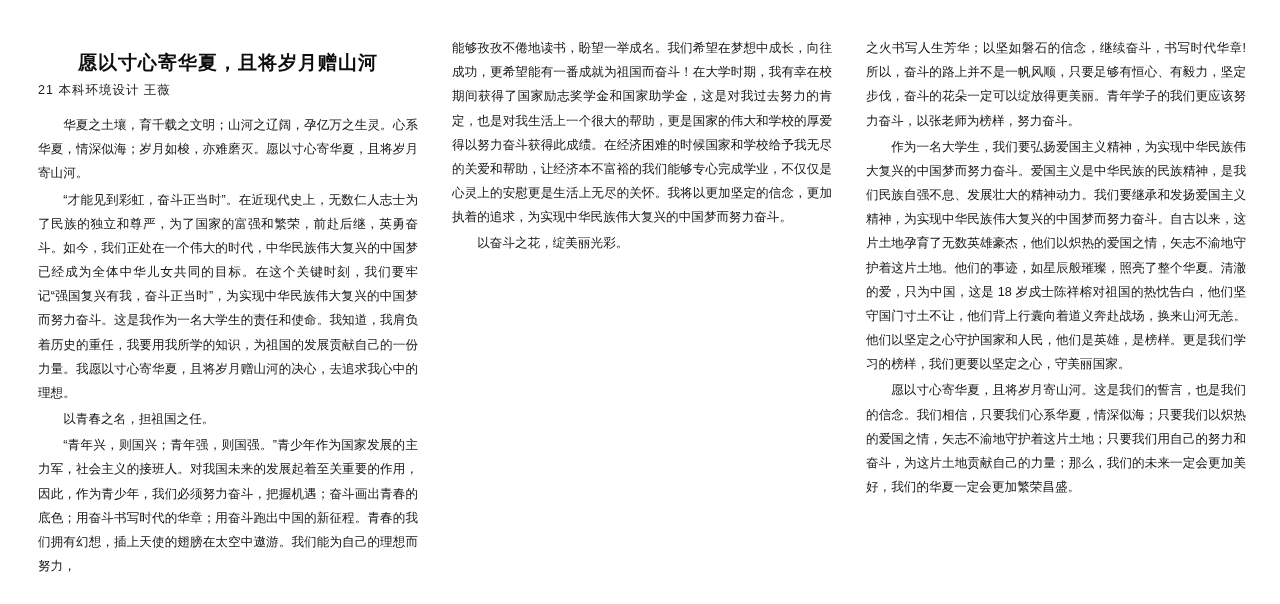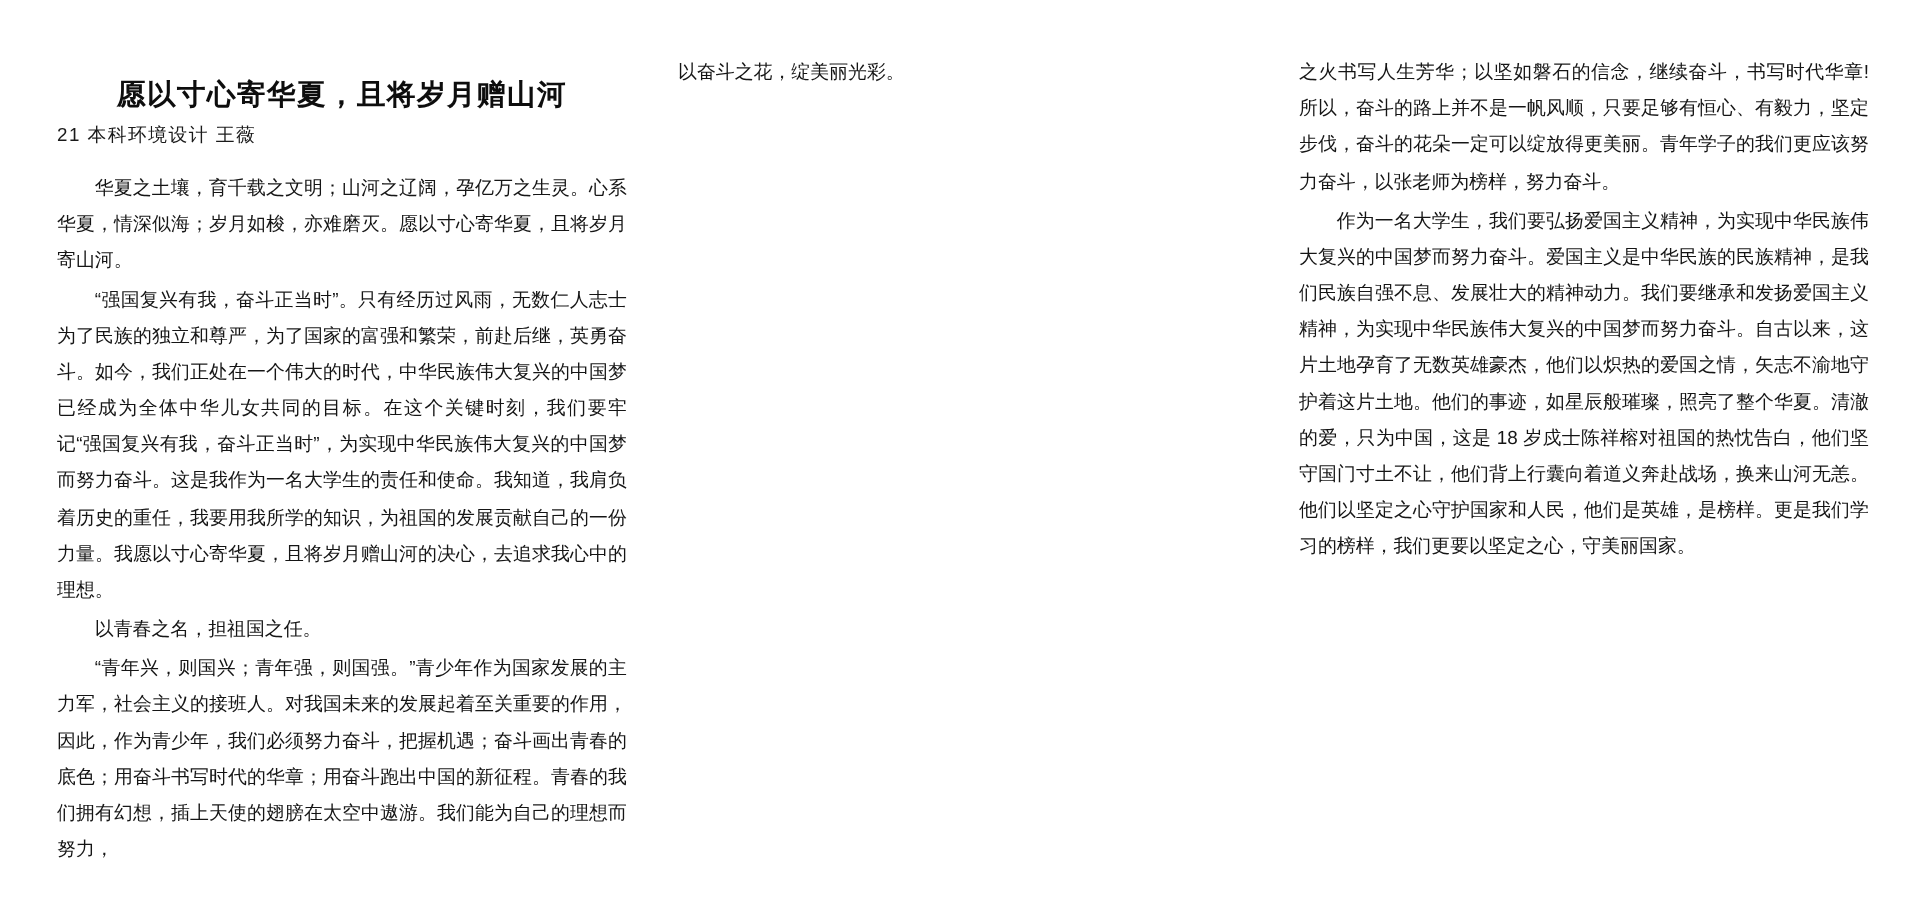--- a/index.html
+++ b/index.html
@@ -64,28 +64,30 @@
 </head>
 <body>
 
 <div class="page">
   <div class="columns">
 
     <div class="col col-1">
       <h1 class="doc-title">愿以寸心寄华夏，且将岁月赠山河</h1>
       <div class="doc-byline">21 本科环境设计  王薇</div>
       <p class="para">华夏之土壤，育千载之文明；山河之辽阔，孕亿万之生灵。心系华夏，情深似海；岁月如梭，亦难磨灭。愿以寸心寄华夏，且将岁月寄山河。</p>
-      <p class="para">“强国复兴有我，奋斗正当时”。只有经历过风雨，无数仁人志士为了民族的独立和尊严，为了国家的富强和繁荣，前赴后继，英勇奋斗。如今，我们正处在一个伟大的时代，中华民族伟大复兴的中国梦已经成为全体中华儿女共同的目标。在这个关键时刻，我们要牢记“强国复兴有我，奋斗正当时”，为实现中华民族伟大复兴的中国梦而努力奋斗。这是我作为一名大学生的责任和使命。我知道，我肩负着历史的重任，我要用我所学的知识，为祖国的发展贡献自己的一份力量。我愿以寸心寄华夏，且将岁月赠山河的决心，去追求我心中的理想。</p>
+      <p class="para">“才能见到彩虹，奋斗正当时”。在近现代史上，无数仁人志士为了民族的独立和尊严，为了国家的富强和繁荣，前赴后继，英勇奋斗。如今，我们正处在一个伟大的时代，中华民族伟大复兴的中国梦已经成为全体中华儿女共同的目标。在这个关键时刻，我们要牢记“强国复兴有我，奋斗正当时”，为实现中华民族伟大复兴的中国梦而努力奋斗。这是我作为一名大学生的责任和使命。我知道，我肩负着历史的重任，我要用我所学的知识，为祖国的发展贡献自己的一份力量。我愿以寸心寄华夏，且将岁月赠山河的决心，去追求我心中的理想。</p>
       <p class="para">以青春之名，担祖国之任。</p>
       <p class="para">“青年兴，则国兴；青年强，则国强。”青少年作为国家发展的主力军，社会主义的接班人。对我国未来的发展起着至关重要的作用，因此，作为青少年，我们必须努力奋斗，把握机遇；奋斗画出青春的底色；用奋斗书写时代的华章；用奋斗跑出中国的新征程。青春的我们拥有幻想，插上天使的翅膀在太空中遨游。我们能为自己的理想而努力，</p>
     </div>
 
     <div class="col col-2">
+      <p class="para first-cont">能够孜孜不倦地读书，盼望一举成名。我们希望在梦想中成长，向往成功，更希望能有一番成就为祖国而奋斗！在大学时期，我有幸在校期间获得了国家励志奖学金和国家助学金，这是对我过去努力的肯定，也是对我生活上一个很大的帮助，更是国家的伟大和学校的厚爱得以努力奋斗获得此成绩。在经济困难的时候国家和学校给予我无尽的关爱和帮助，让经济本不富裕的我们能够专心完成学业，不仅仅是心灵上的安慰更是生活上无尽的关怀。我将以更加坚定的信念，更加执着的追求，为实现中华民族伟大复兴的中国梦而努力奋斗。</p>
       <p class="para">以奋斗之花，绽美丽光彩。</p>
     </div>
 
     <div class="col col-3">
       <p class="para first-cont">之火书写人生芳华；以坚如磐石的信念，继续奋斗，书写时代华章!所以，奋斗的路上并不是一帆风顺，只要足够有恒心、有毅力，坚定步伐，奋斗的花朵一定可以绽放得更美丽。青年学子的我们更应该努力奋斗，以张老师为榜样，努力奋斗。</p>
       <p class="para">作为一名大学生，我们要弘扬爱国主义精神，为实现中华民族伟大复兴的中国梦而努力奋斗。爱国主义是中华民族的民族精神，是我们民族自强不息、发展壮大的精神动力。我们要继承和发扬爱国主义精神，为实现中华民族伟大复兴的中国梦而努力奋斗。自古以来，这片土地孕育了无数英雄豪杰，他们以炽热的爱国之情，矢志不渝地守护着这片土地。他们的事迹，如星辰般璀璨，照亮了整个华夏。清澈的爱，只为中国，这是 18 岁戍士陈祥榕对祖国的热忱告白，他们坚守国门寸土不让，他们背上行囊向着道义奔赴战场，换来山河无恙。他们以坚定之心守护国家和人民，他们是英雄，是榜样。更是我们学习的榜样，我们更要以坚定之心，守美丽国家。</p>
+      <p class="para">愿以寸心寄华夏，且将岁月寄山河。这是我们的誓言，也是我们的信念。我们相信，只要我们心系华夏，情深似海；只要我们以炽热的爱国之情，矢志不渝地守护着这片土地；只要我们用自己的努力和奋斗，为这片土地贡献自己的力量；那么，我们的未来一定会更加美好，我们的华夏一定会更加繁荣昌盛。</p>
     </div>
 
   </div>
 </div>
 
 </body></html>

